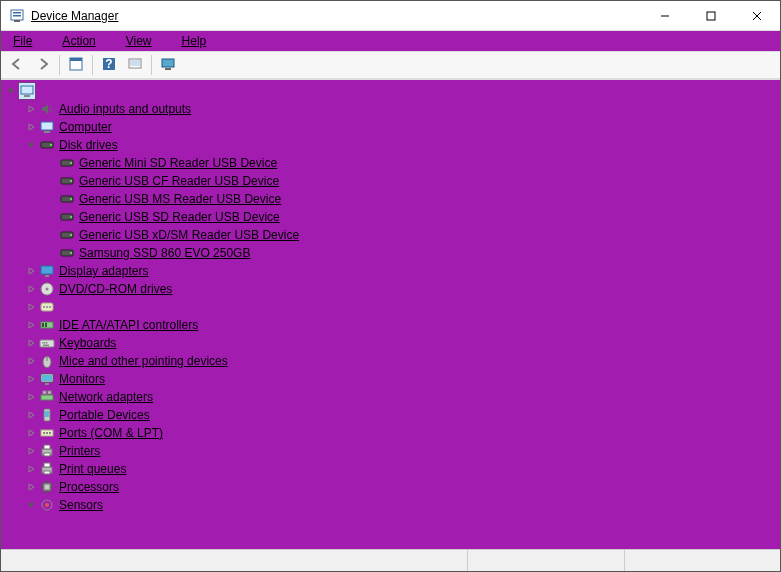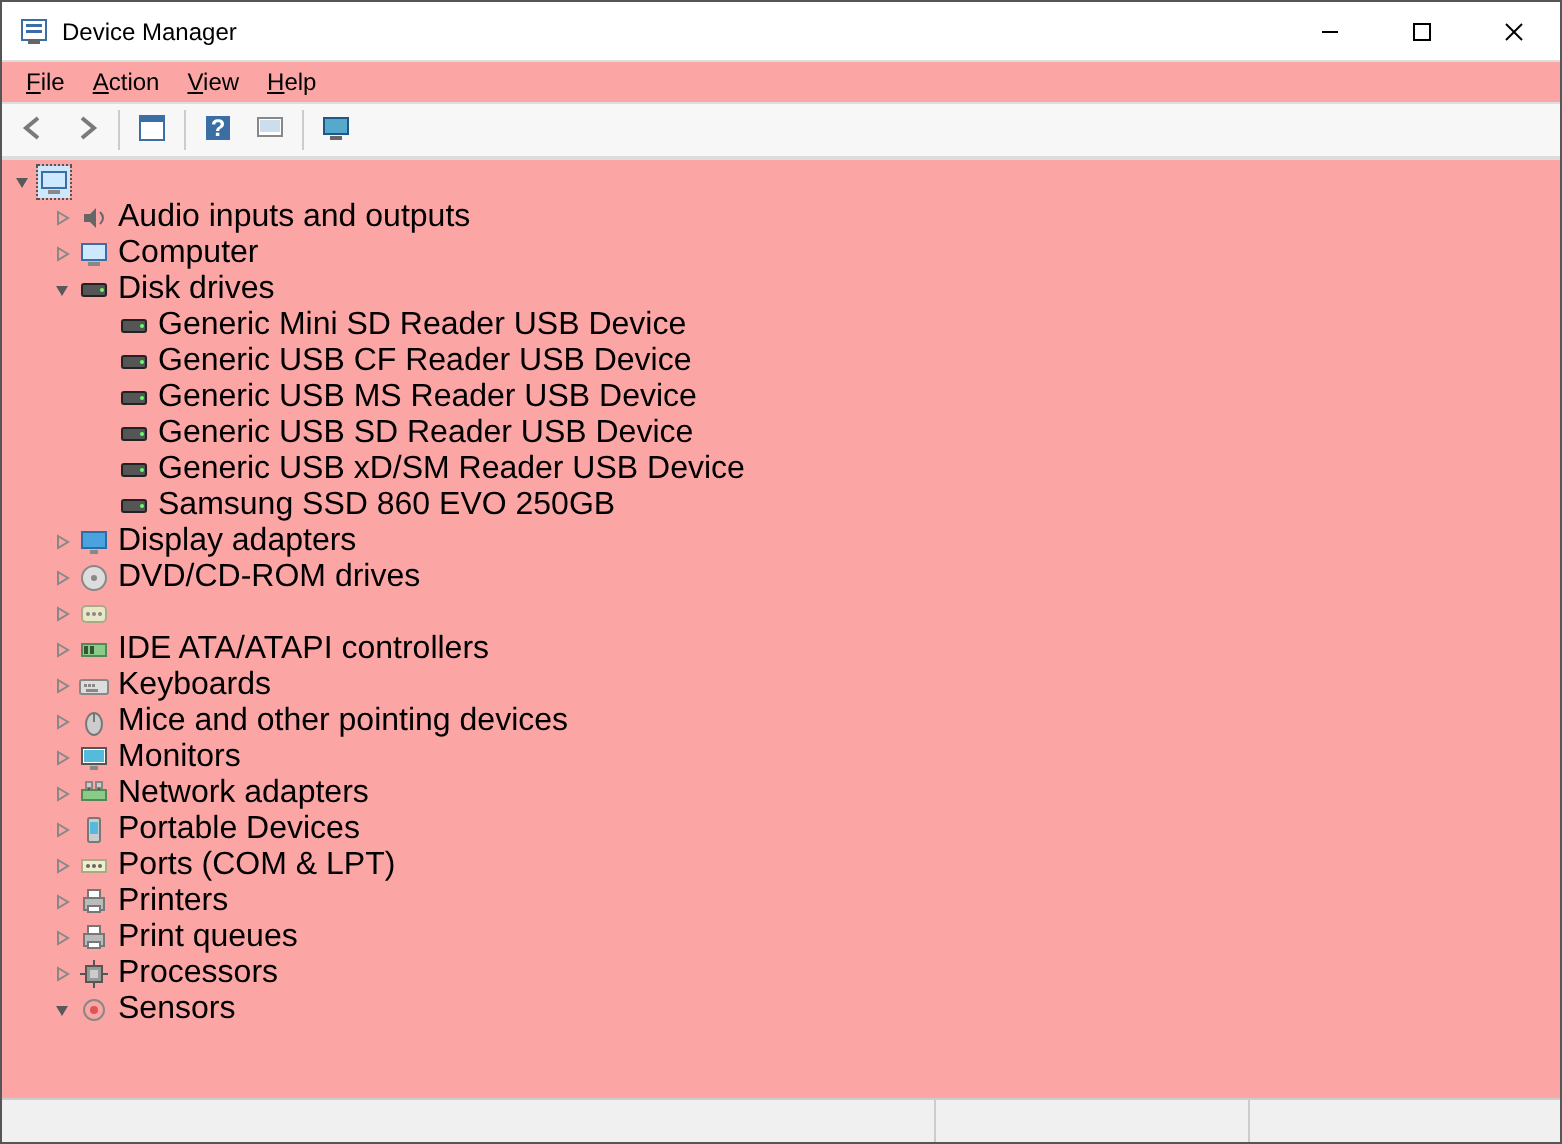--- a/index.html
+++ b/index.html
@@ -1,34 +1,34 @@
 <!DOCTYPE html>
 <html><head>
 <meta charset="utf-8">
 <style>
 * { box-sizing: border-box; margin: 0; padding: 0; font-family: "Segoe UI", Tahoma, sans-serif; font-size: 12px; }
 html, body { width: 781px; height: 572px; background: #fff; overflow: hidden; }
-.window { width: 781px; height: 572px; border: 1px solid #555; display: flex; flex-direction: column; background: #fca5a5; }
+.window { width: 781px; height: 572px; border: 1px solid #555; display: flex; flex-direction: column; background: #a21caf; text-decoration: underline; }
 .titlebar { height: 30px; display: flex; align-items: center; background: #fff; border-bottom: 1px solid #ddd; }
 .titlebar-icon { width: 16px; height: 16px; margin: 0 6px 0 8px; }
 .titlebar-title { flex: 1; font-size: 12px; }
 .win-controls { display: flex; height: 100%; }
 .win-btn { width: 46px; height: 100%; display: flex; align-items: center; justify-content: center; cursor: pointer; }
-.menubar { height: 20px; display: flex; align-items: center; padding: 0 6px; gap: 2px; }
+.menubar { height: 20px; display: flex; align-items: center; padding: 0 6px; gap: 18px; }
 .menu-item { padding: 2px 6px; cursor: pointer; }
 .menu-item .ul { text-decoration: underline; }
 .toolbar { height: 28px; border-top: 1px solid #ddd; border-bottom: 1px solid #ddd; background: #f7f7f7; display: flex; align-items: center; padding: 0 4px; gap: 2px; }
 .tool-btn { width: 24px; height: 22px; border: 1px solid transparent; display: flex; align-items: center; justify-content: center; cursor: pointer; }
 .tool-sep { width: 1px; height: 20px; background: #ccc; margin: 0 2px; }
 .content { flex: 1; display: flex; border-top: 1px solid #ddd; overflow: hidden; }
 .tree { flex: 1; overflow-y: scroll; padding: 2px 0 2px 2px; }
 .node { display: flex; align-items: center; height: 18px; white-space: nowrap; cursor: pointer; }
 .exp { width: 12px; height: 12px; display: flex; align-items: center; justify-content: center; margin-right: 2px; color: #666; font-size: 10px; } 
 .nicon { width: 16px; height: 16px; margin-right: 4px; display: flex; align-items: center; justify-content: center; }
-.nlabel { font-size: 16px; }
+.nlabel { font-size: 12px; }
 .selected { background: #cce8ff; outline: 1px dotted #555; }
 .statusbar { height: 22px; border-top: 1px solid #ccc; background: #f0f0f0; display: flex; }
 .status-cell { border-right: 1px solid #ccc; flex: 1; }
 
 .tree::-webkit-scrollbar { width: 16px; }
 .tree::-webkit-scrollbar-track { background: #f0f0f0; border-left: 1px solid #ddd; }
 .tree::-webkit-scrollbar-thumb { background: #c2c2c2; }
 .tree::-webkit-scrollbar-button { height: 16px; background: #f0f0f0; }
 </style>
 </head>

